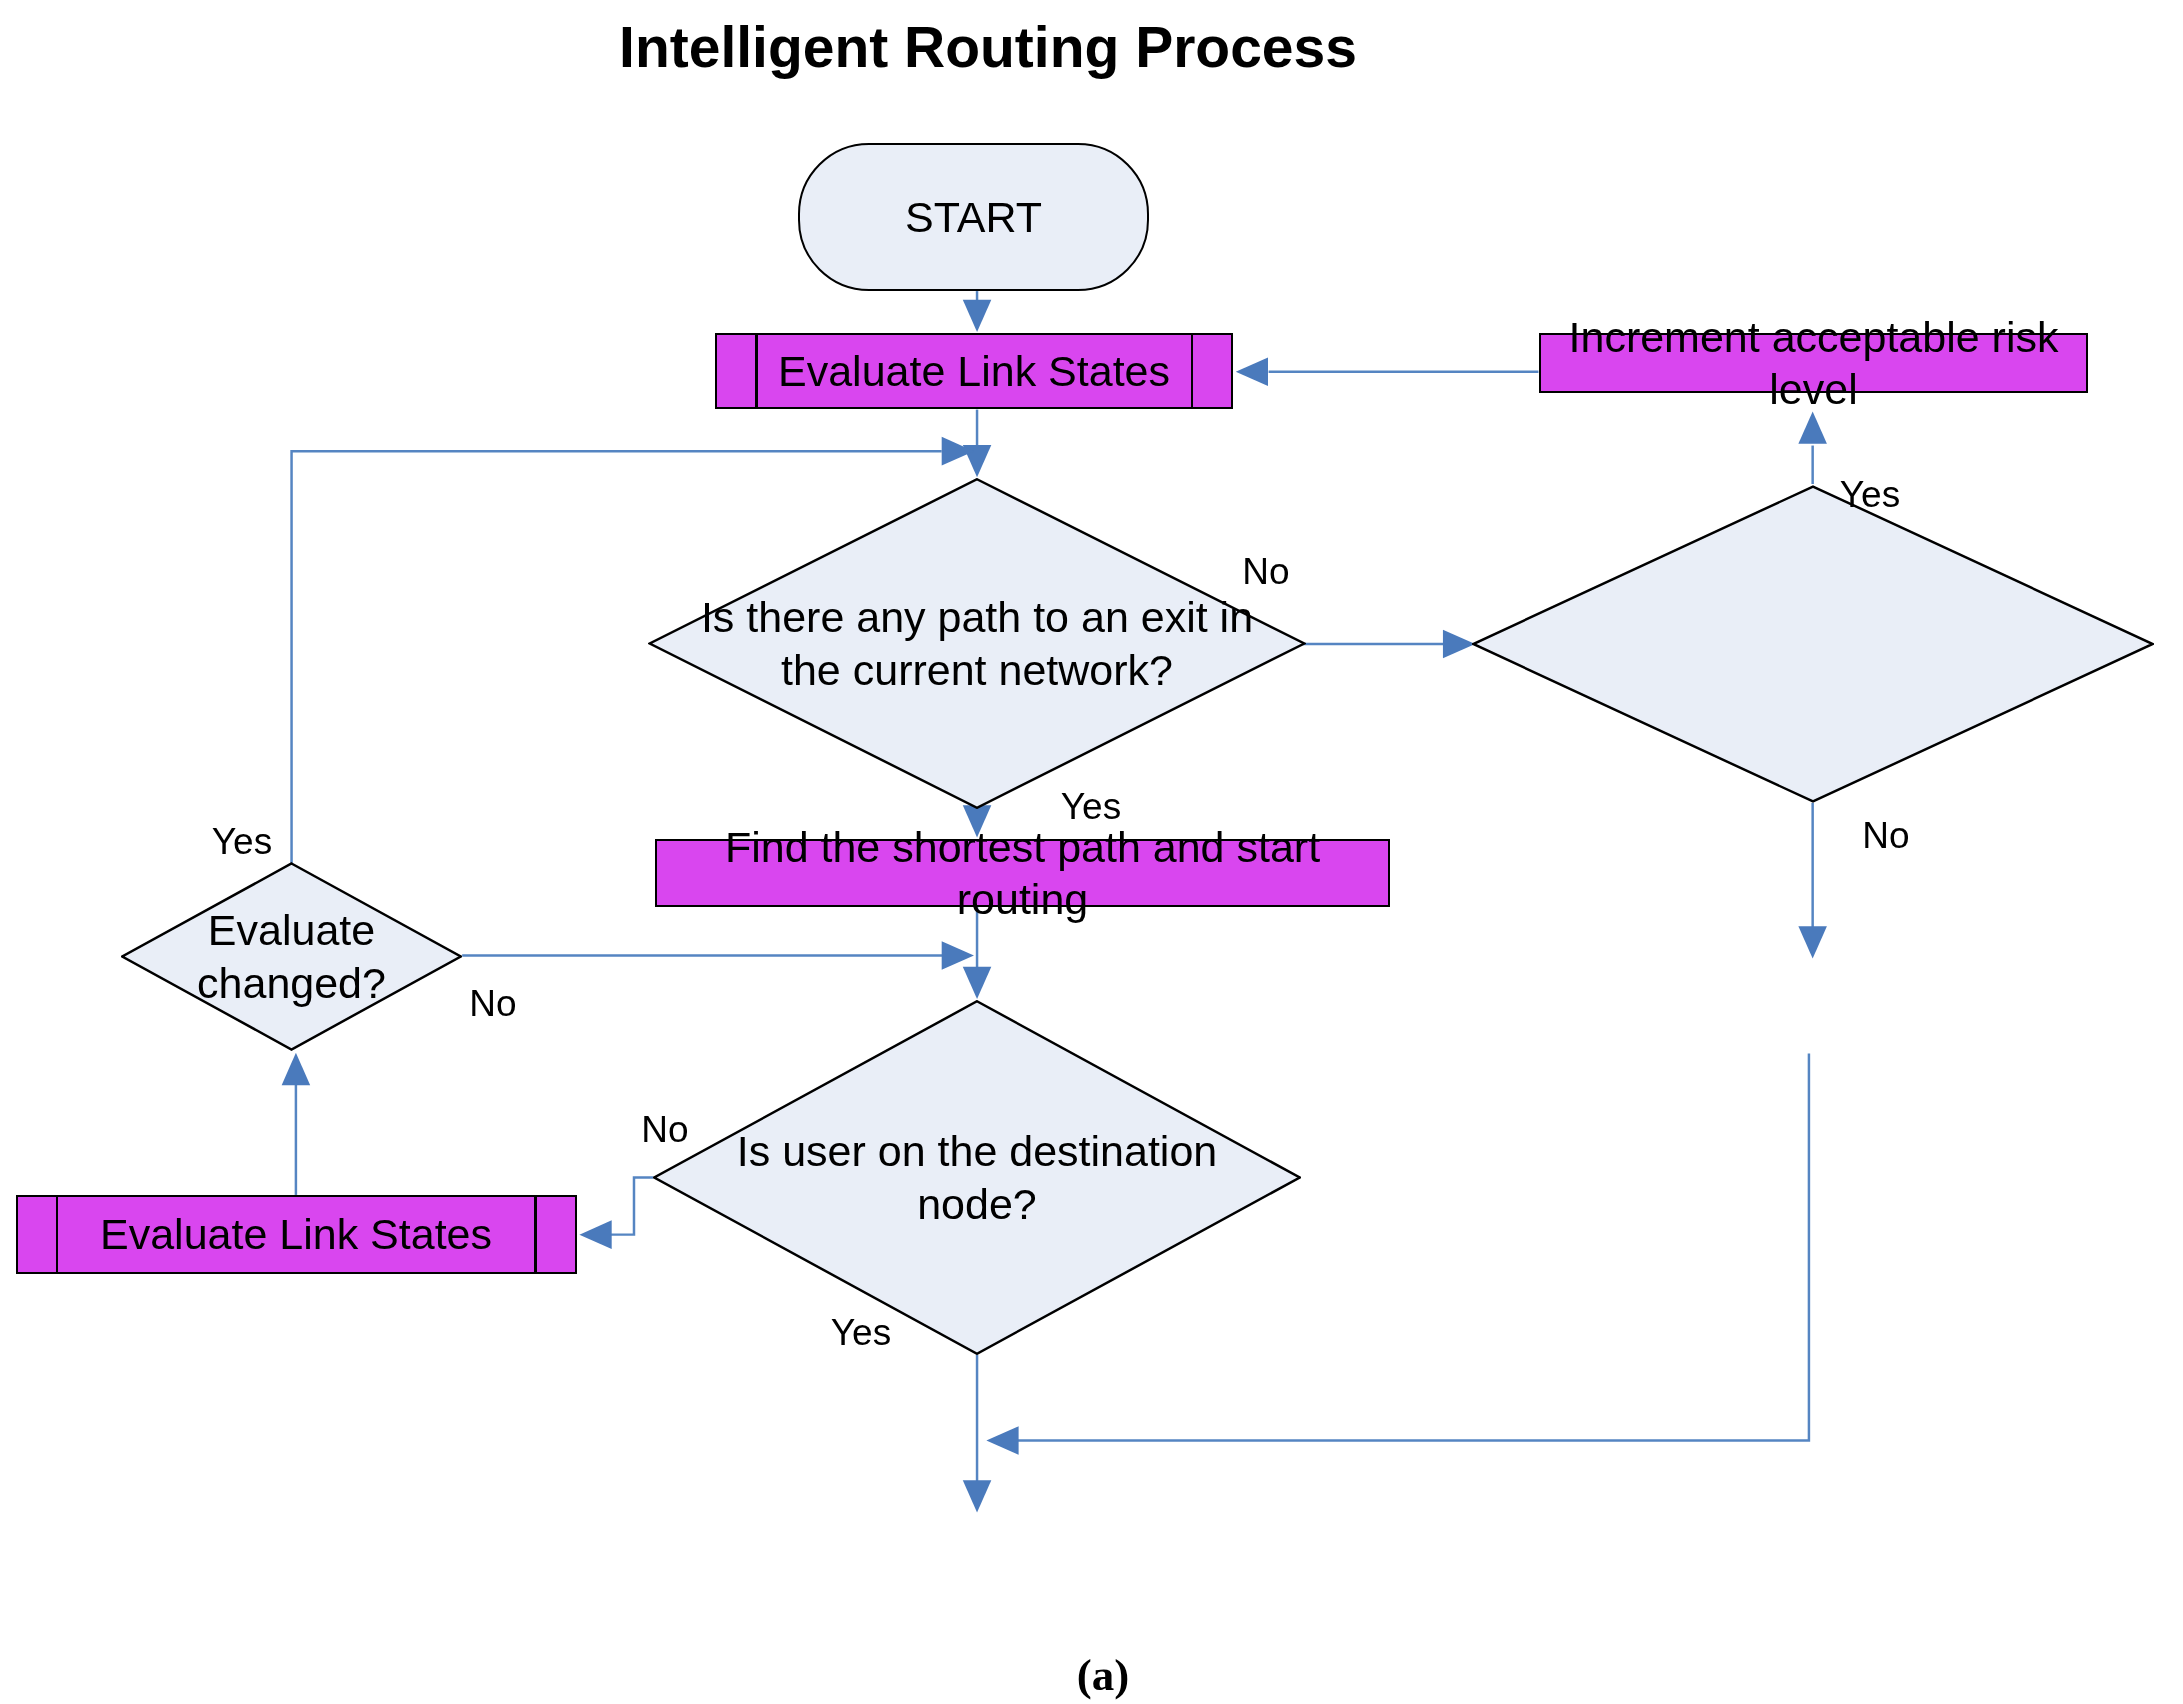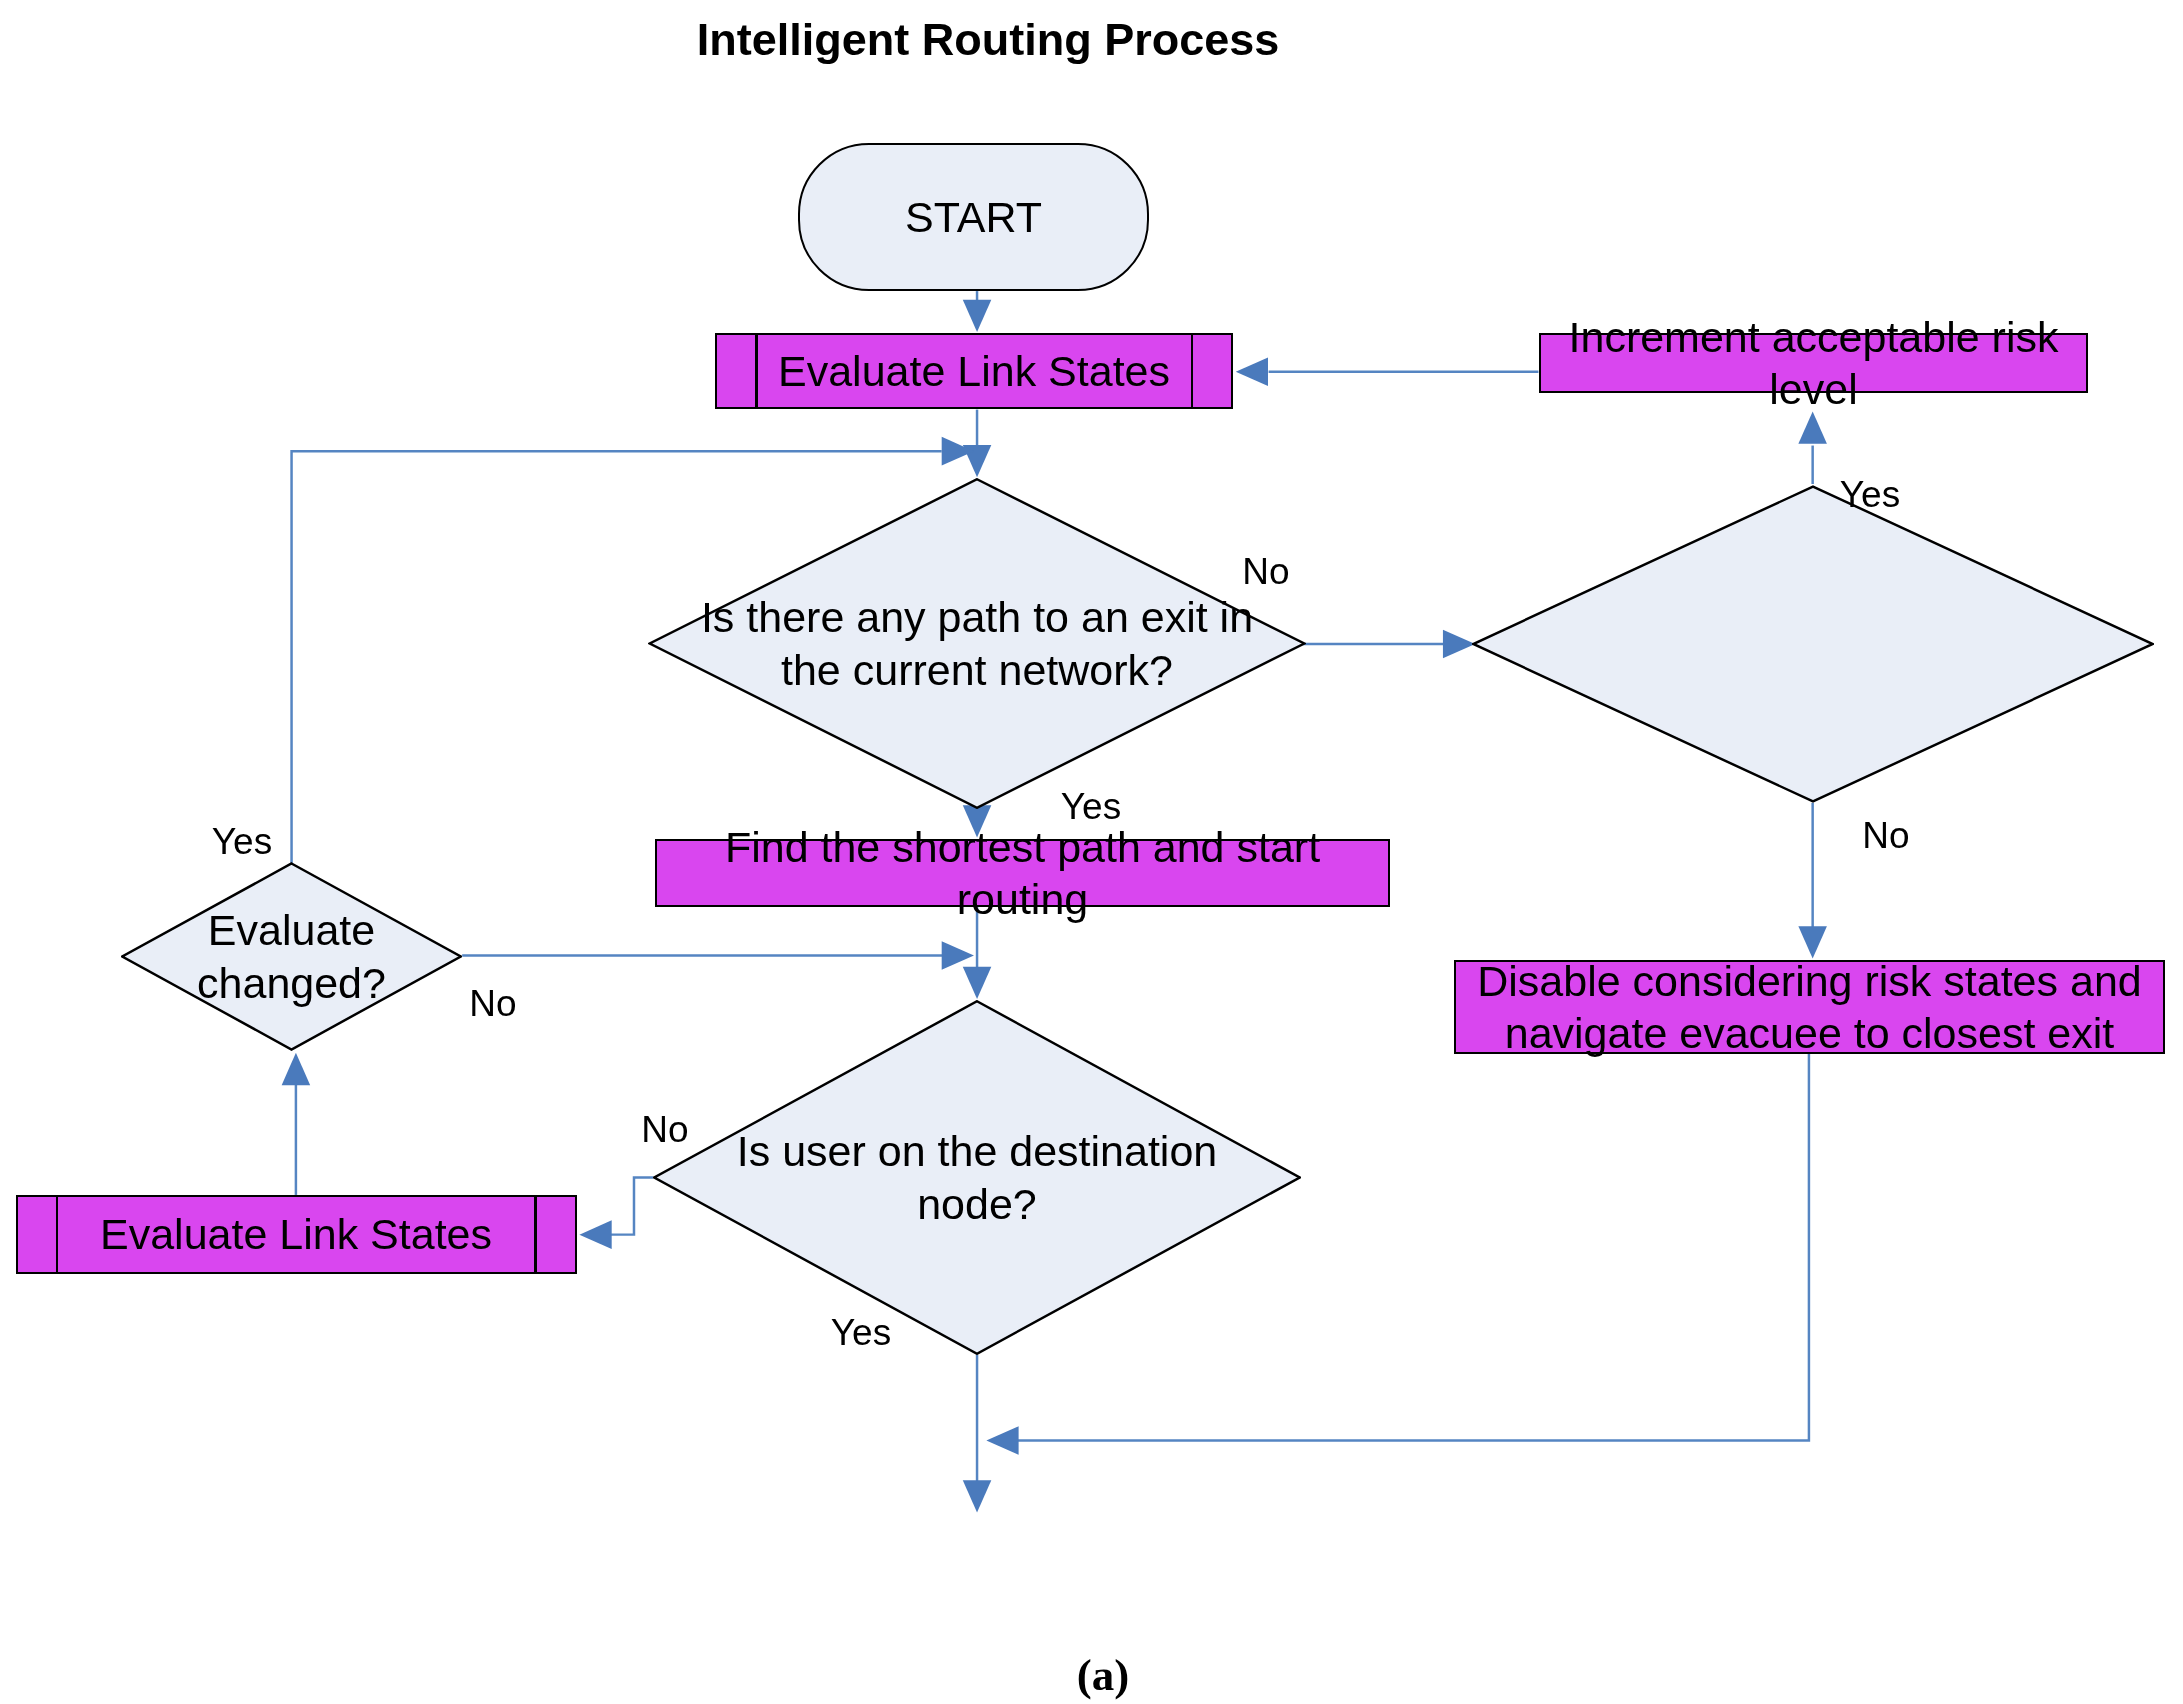--- a/index.html
+++ b/index.html
@@ -9,21 +9,21 @@
     height: 1705px;
     background: #ffffff;
     font-family: "Liberation Sans", sans-serif;
     color: #000;
     overflow: hidden;
   }
   .fig-title {
     position: absolute;
     left: 988px; top: 13.6px;
     transform: translateX(-50%);
-    font-size: 45px;
+    font-size: 57px;
     font-weight: bold;
     letter-spacing: 0px;
     white-space: nowrap;
   }
   .node {
     position: absolute;
     box-sizing: border-box;
     display: flex;
     align-items: center;
     justify-content: center;
@@ -176,24 +176,20 @@
   <div class="node diamond" style="left:1472px; top:485px; width:682px; height:318px;">
     <svg width="682" height="318" viewBox="0 0 1100 512">
       <polygon points="550,2 1098,256 550,510 2,256" fill="#e9eef7" stroke="#000" stroke-width="4"></polygon>
     </svg>
   </div>
 
   <div class="node rect-node" style="left:608px; top:839px; width:735px; height:68px;margin-left:47px;">
     <div class="node-label">Find the shortest path and start routing</div>
   </div>
 
-  <div class="node rect-node" style="left:1454px; top:960px; width:711px; height:94px;">
-    <div class="node-label">Disable considering risk states and
-navigate evacuee to closest exit</div>
-  </div>
 
   <div class="node diamond" style="left:121px; top:862px; width:341px; height:189px;">
     <svg width="341" height="189" viewBox="0 0 550 304">
       <polygon points="275,2 548,152 275,302 2,152" fill="#e9eef7" stroke="#000" stroke-width="4"></polygon>
     </svg>
     <div class="node-label">Evaluate
 changed?</div>
   </div>
 
   <div class="node rect-node" style="left:15.5px; top:1195px; width:561px; height:79px;">

